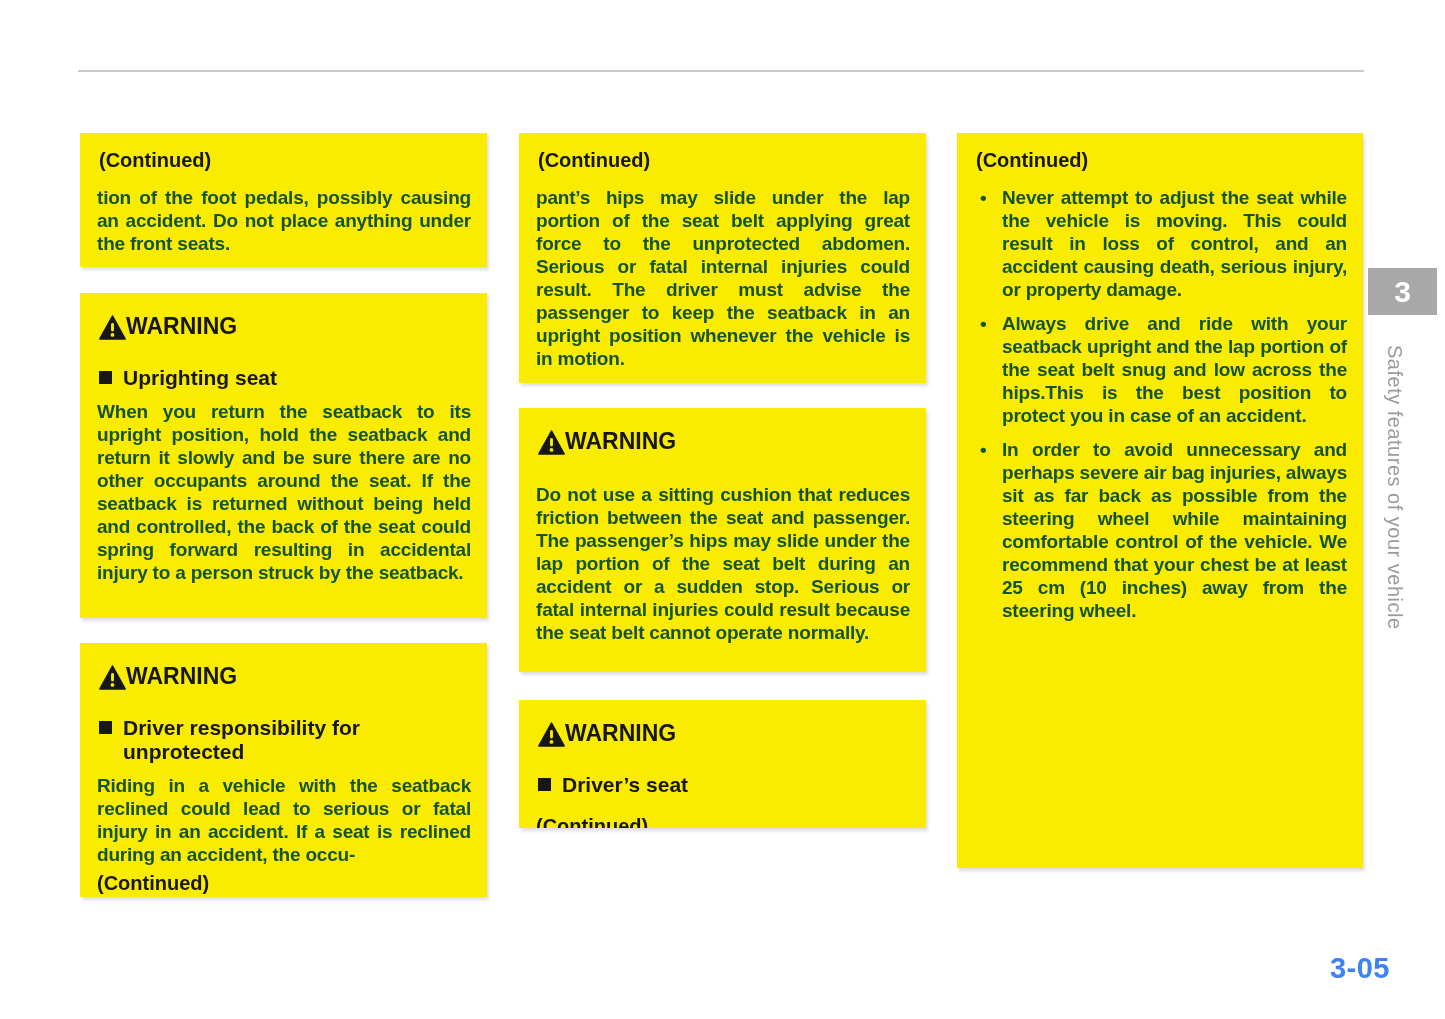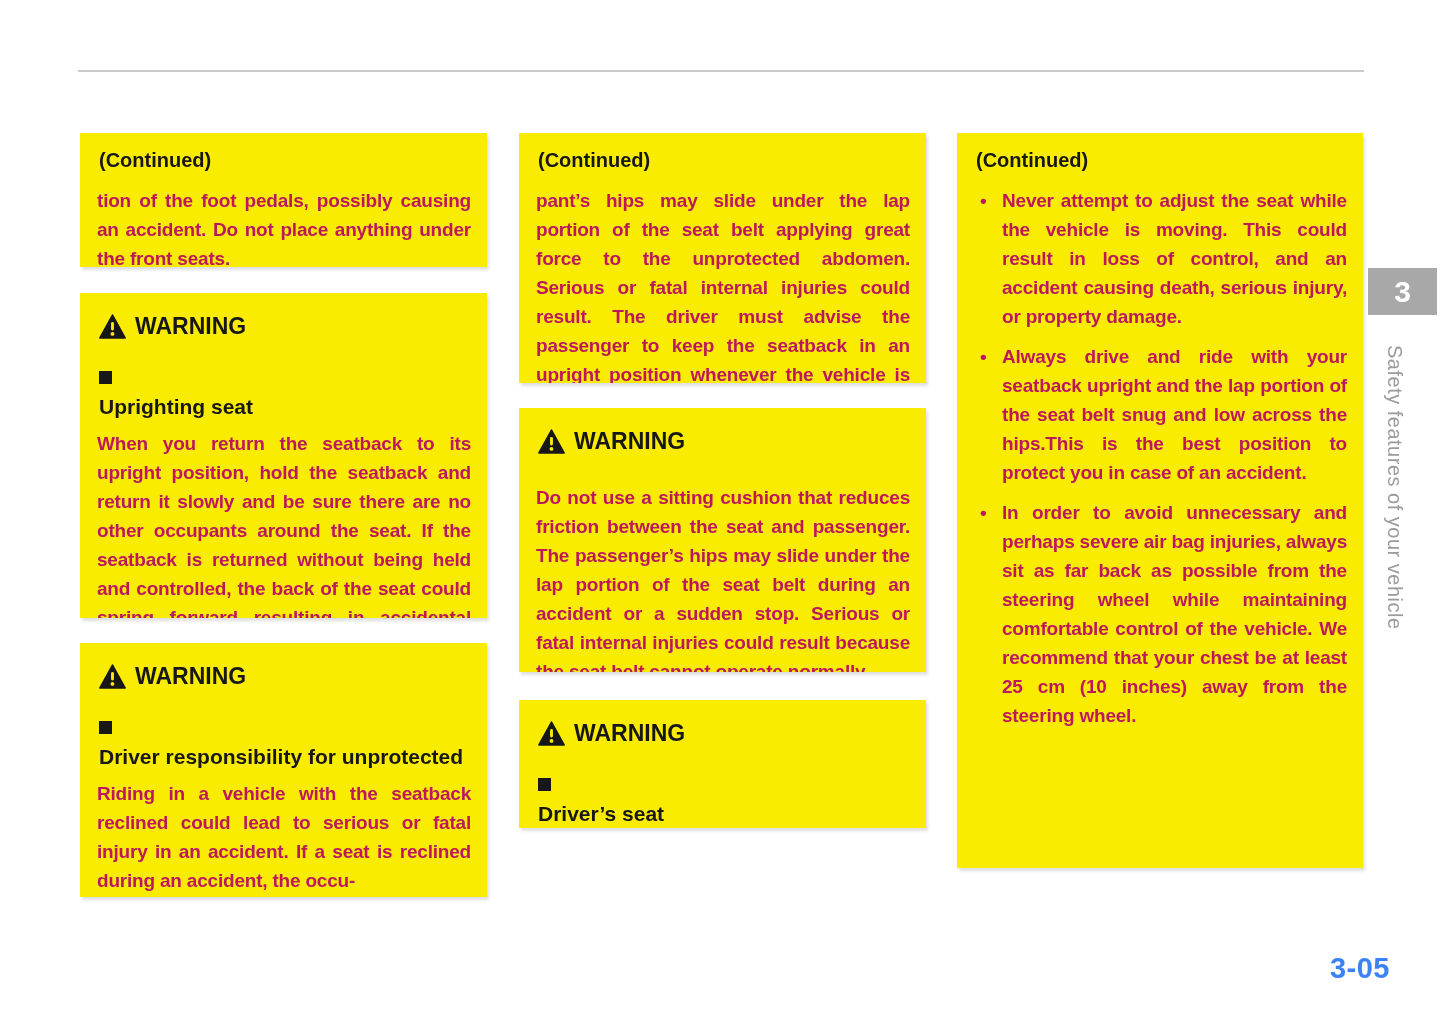--- a/index.html
+++ b/index.html
@@ -18,37 +18,37 @@
   }
   .wbox {
     position:absolute;
     background:#FAEC00;
     color:#171717;
     padding:14px 16px 0 17px;
     box-shadow:2px 3px 3px rgba(0,0,0,0.13);
     overflow:hidden;
   }
   .wbox p, .wbox li {
-    font-size:19px; font-weight:700; line-height:29px;
+    font-size:19px; font-weight:700; line-height:23px;
     text-align:justify; letter-spacing:-0.2px;
-    color:#be185d;
+    color:#14532d;
   }
   .continued-top { font-size:20px; font-weight:700; margin:2px 0 14px 2px; }
   .continued-bottom { font-size:20px; font-weight:700; margin-top:6px; }
   .warn-head {
-    display:flex; align-items:center; gap:9px;
+    display:flex; align-items:flex-end; 
     margin:6px 0 0 2px;
   }
   .warn-head .warn-title {
     font-size:23px; font-weight:700; letter-spacing:0;
   }
   .warn-sub {
     display:flex; gap:11px;
     margin:26px 0 10px 2px;
-    font-size:21px; font-weight:700; line-height:24px;flex-direction:column;
+    font-size:21px; font-weight:700; line-height:24px;
   }
   .warn-sub .sq {
     flex:0 0 auto;
     width:13px; height:13px; margin-top:5px;
     background:#171717;
   }
   .warn-body-gap { margin-top:28px; }
   ul.warn-bullets { list-style:none; }
   ul.warn-bullets li {
     position:relative;

